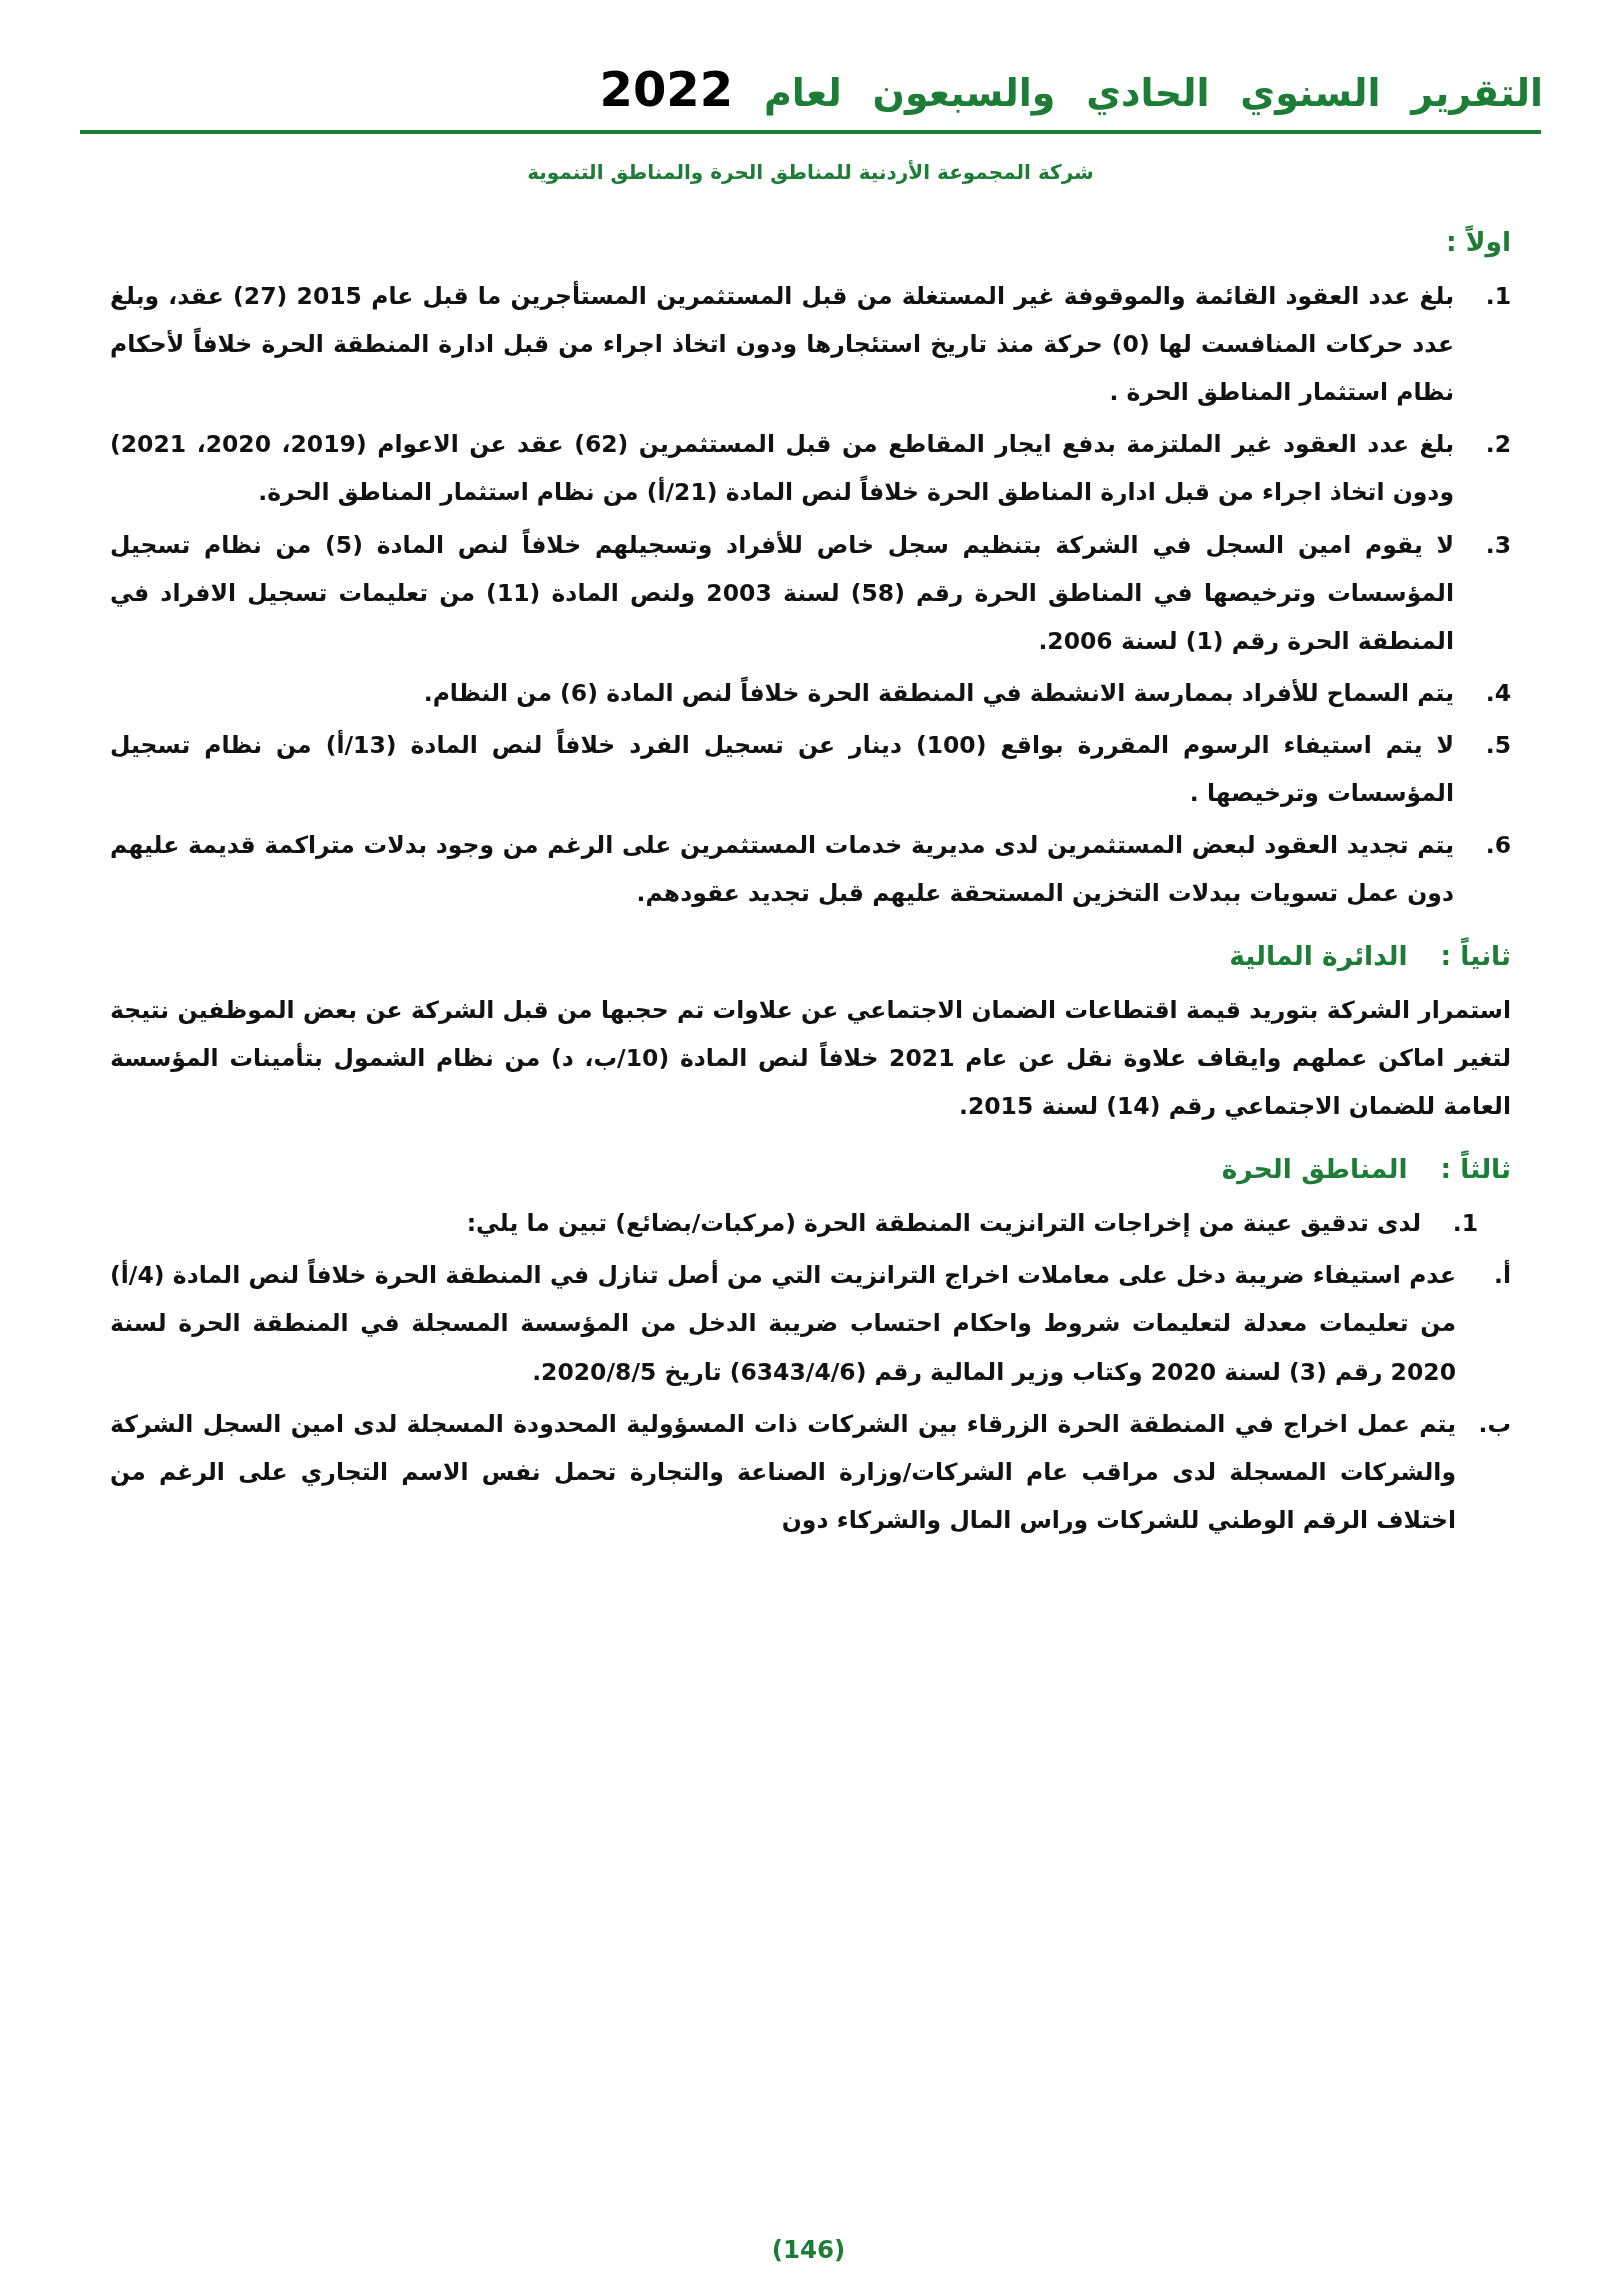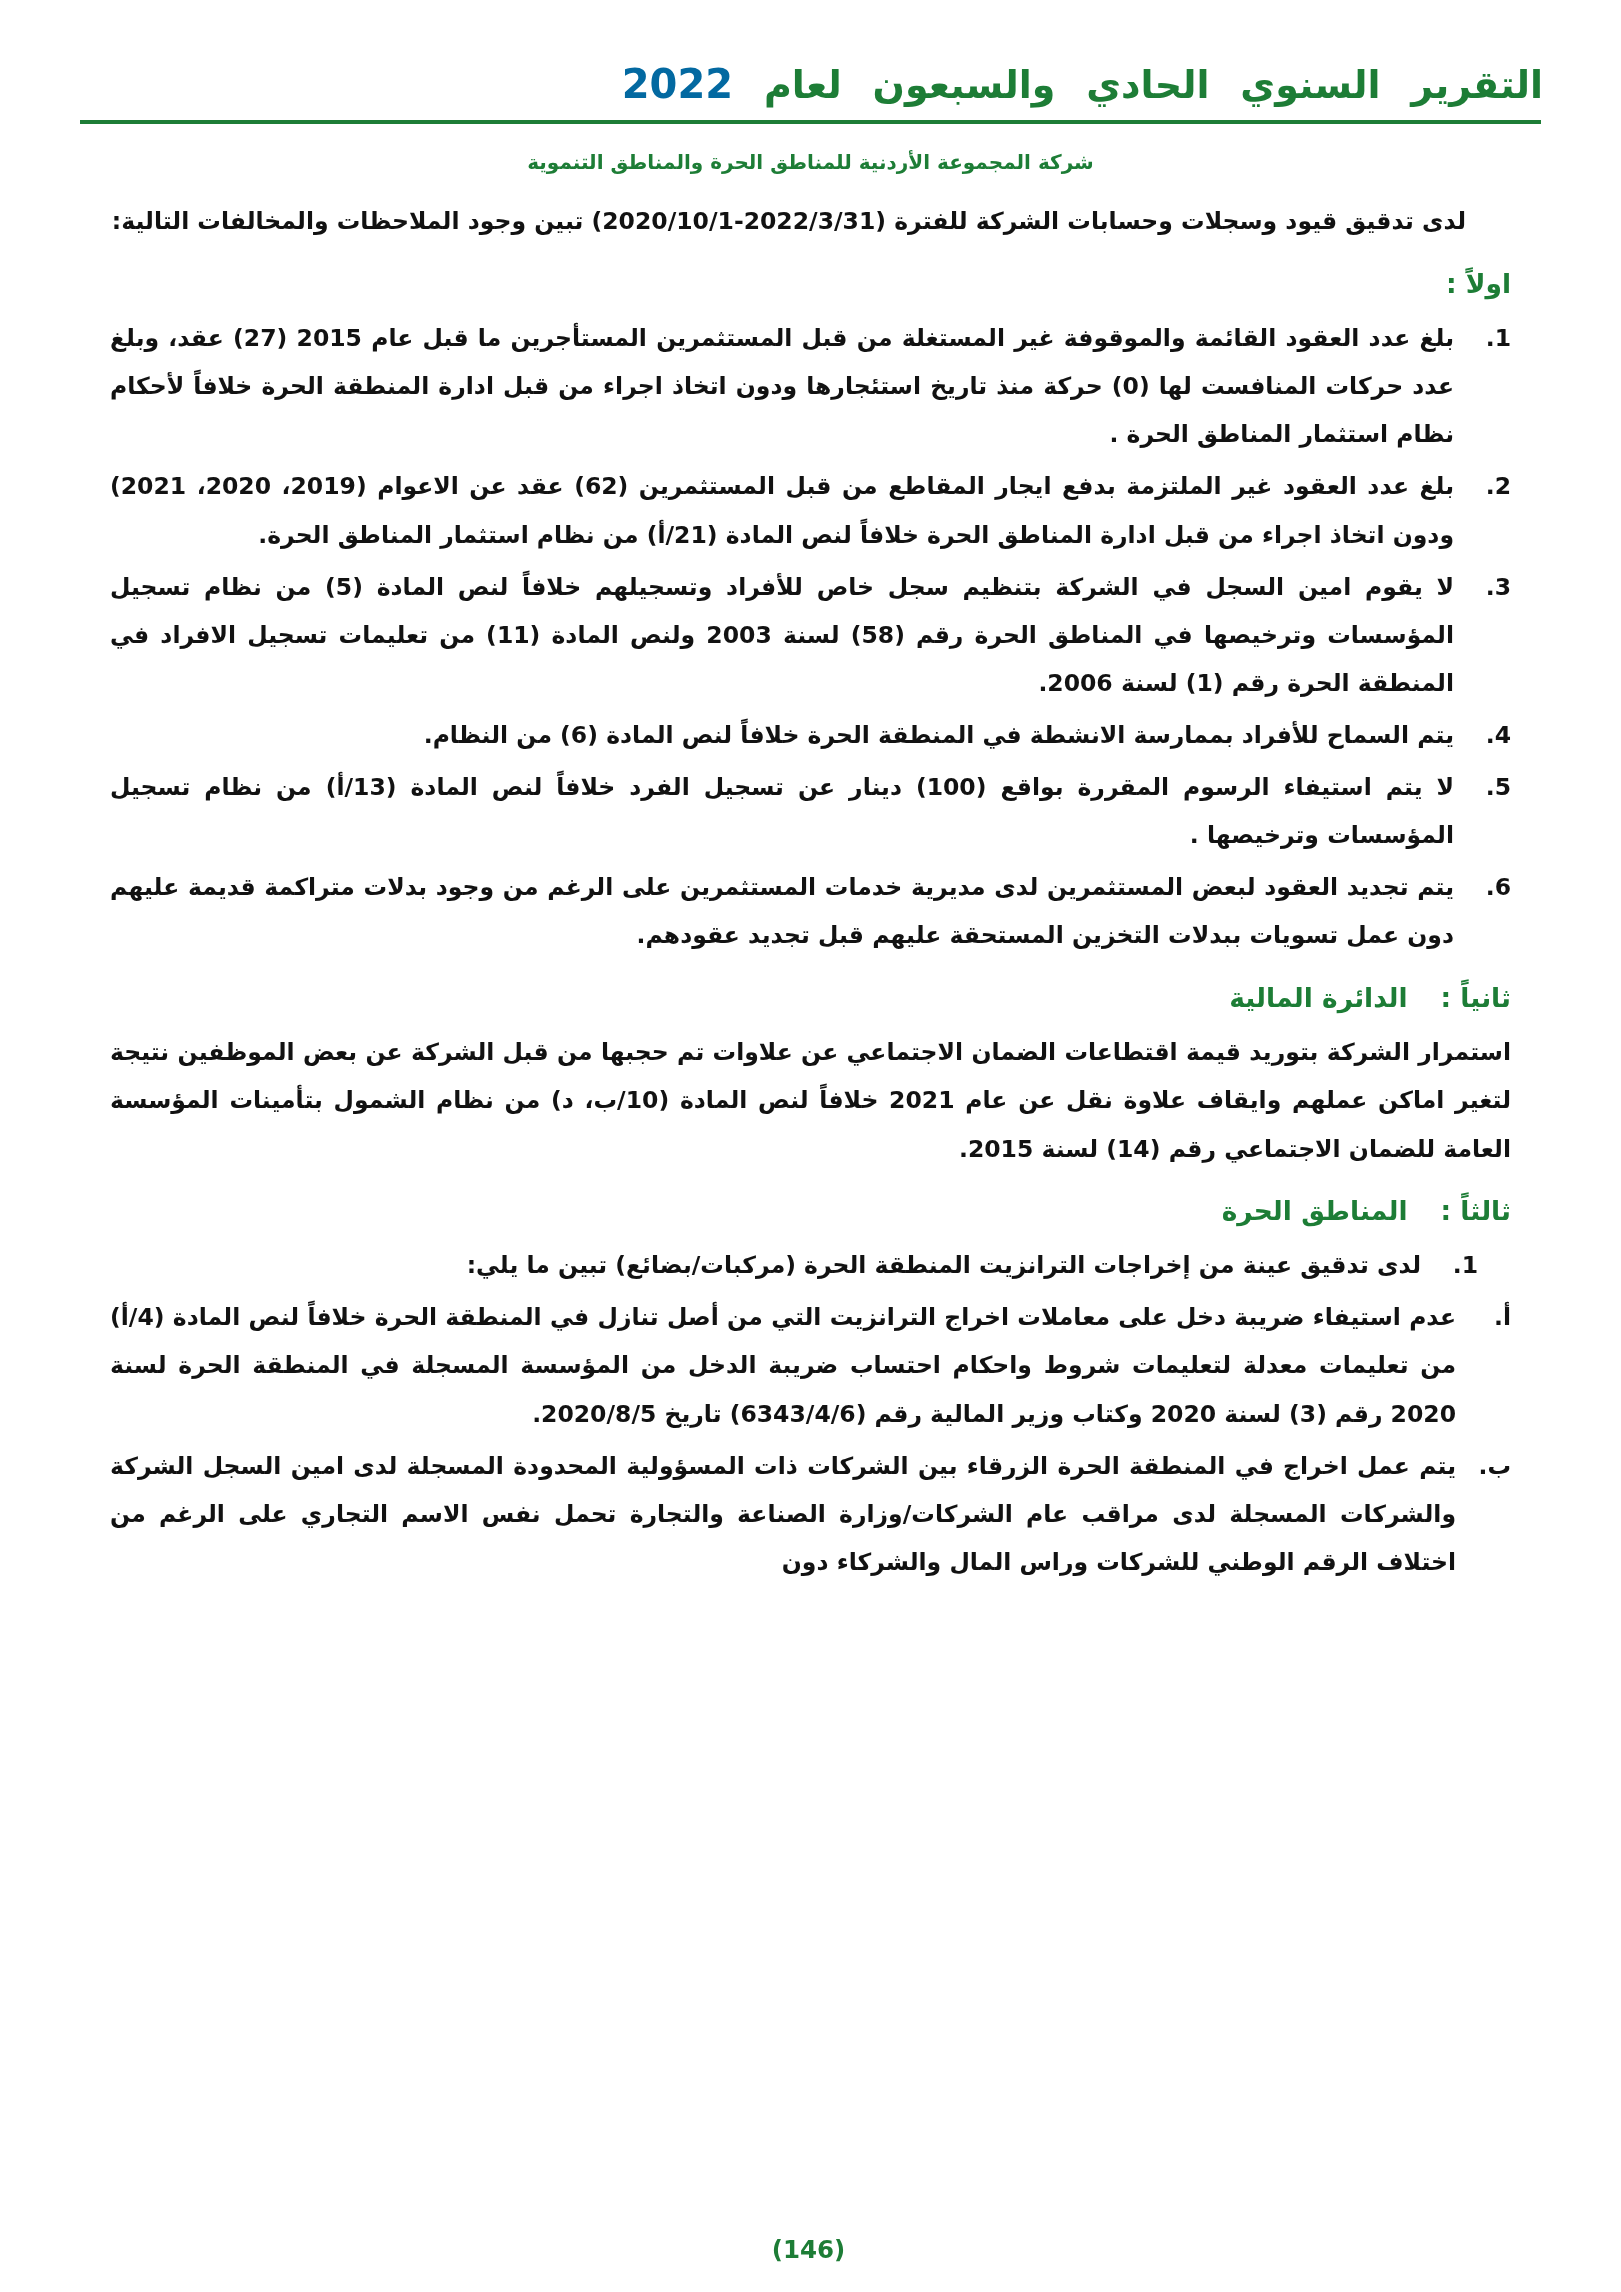--- a/index.html
+++ b/index.html
@@ -8,21 +8,21 @@
     position:relative; direction:rtl; box-sizing:border-box;
     font-family:"DejaVu Sans", sans-serif; color:#101010;
     padding:43px 0 0 0; overflow:hidden;
   }
   
   .header { display:flex; align-items:flex-start; padding:0 78px 0 83px; }
   .report-title {
     flex:1; text-align:right; font-weight:bold; font-size:38px;
     color:#1d7d36; padding-top:17.6px; word-spacing:17.6px; white-space:nowrap;
   }
-  .report-title .year { color:#0369a1; font-size:40px; word-spacing:0;margin-left:46px; }
+  .report-title .year { color:#000000; font-size:48px; word-spacing:0;margin-left:46px; }
   .logo-block { width:221px; flex:none; text-align:center; direction:ltr; }
   .logo-english {
     font-size:14.7px; letter-spacing:6.9px; color:#2a2a2a; font-weight:bold;
     margin-top:2px; font-family:"DejaVu Sans", sans-serif;
   }
   .header-rule {
     margin:13.7px 80px 0 80px; border-bottom:4.9px solid #1d7d36; height:0;
   }
   
   .doc-title {
@@ -63,21 +63,20 @@
       <span>التقرير السنوي الحادي والسبعون لعام</span>
       <span class="year">2022</span>
     </div>
   </div>
   <div class="header-rule"></div>
 
   <div class="doc-title">شركة المجموعة الأردنية للمناطق الحرة والمناطق التنموية</div>
 
   <div class="content">
 
-    <p class="intro plain-para">لدى تدقيق قيود وسجلات وحسابات الشركة للفترة (2022/3/31-2020/10/1) تبين وجود الملاحظات والمخالفات التالية:</p>
 
     <div class="sec-heading">
       <span class="sec-num">اولاً :</span>
     </div>
 
     <div class="num-item">
       <span class="marker">1.</span>
       <span class="item-text">بلغ عدد العقود القائمة والموقوفة غير المستغلة من قبل المستثمرين المستأجرين ما قبل عام 2015 (27) عقد، وبلغ عدد حركات المنافست لها (0) حركة منذ تاريخ استئجارها ودون اتخاذ اجراء من قبل ادارة المنطقة الحرة خلافاً لأحكام نظام استثمار المناطق الحرة .</span>
     </div>
     <div class="num-item">

